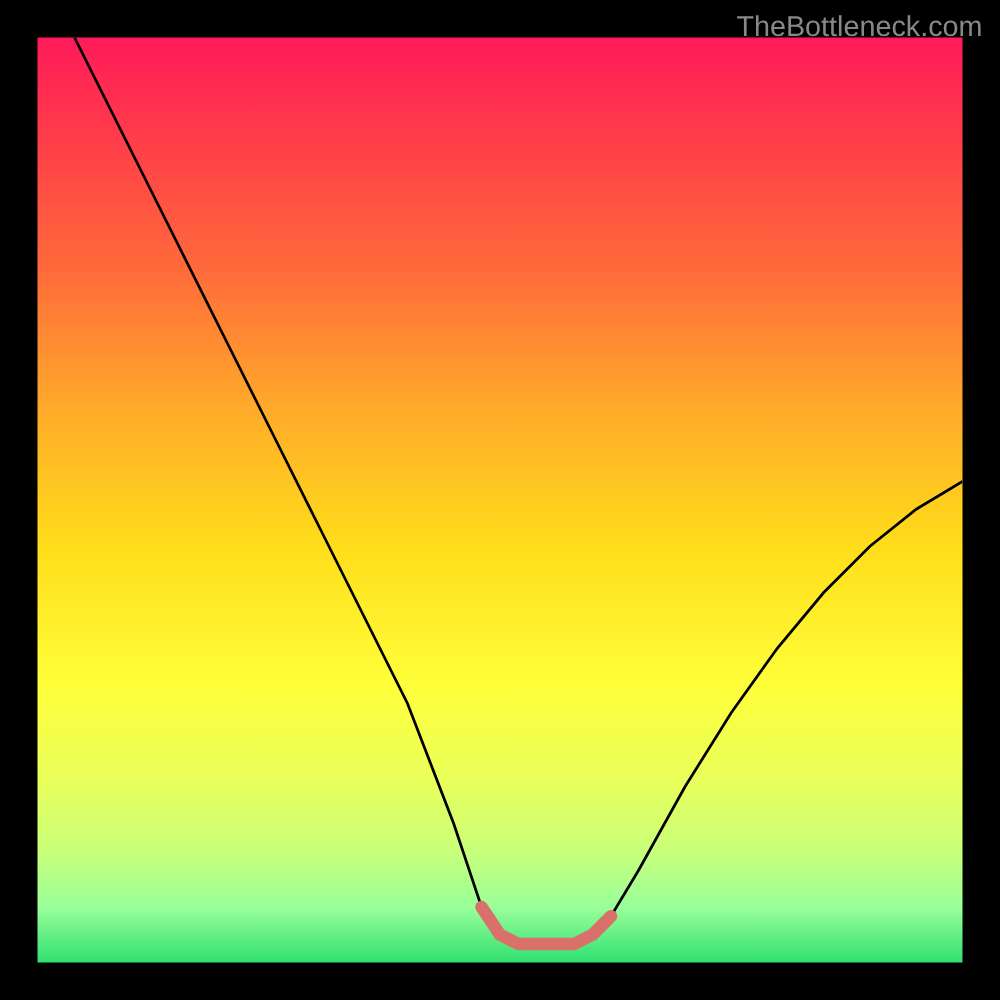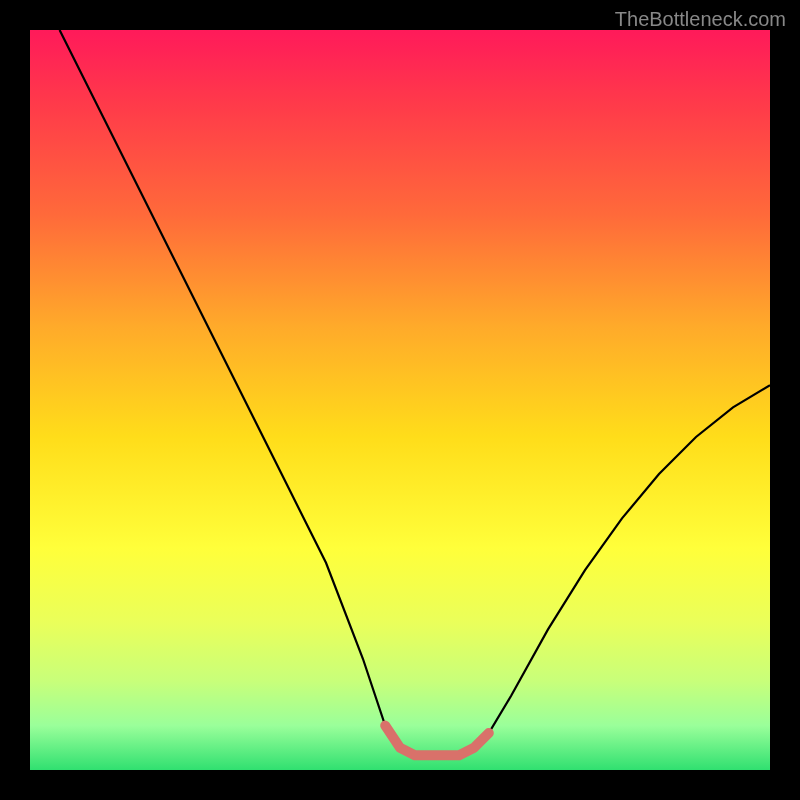--- a/index.html
+++ b/index.html
@@ -9,21 +9,21 @@
     background: #000;
     position: relative;
     overflow: hidden;
     font-family: Arial, sans-serif;
   }
   .watermark {
     position: absolute;
     top: 8px;
     right: 14px;
     color: #888;
-    font-size: 20px;
+    font-size: 23px;
     font-weight: 400;
     z-index: 10;
   }
   .plot-area {
     position: absolute;
     left: 30px;
     top: 30px;
     width: 740px;
     height: 740px;
     background: linear-gradient(to bottom,

